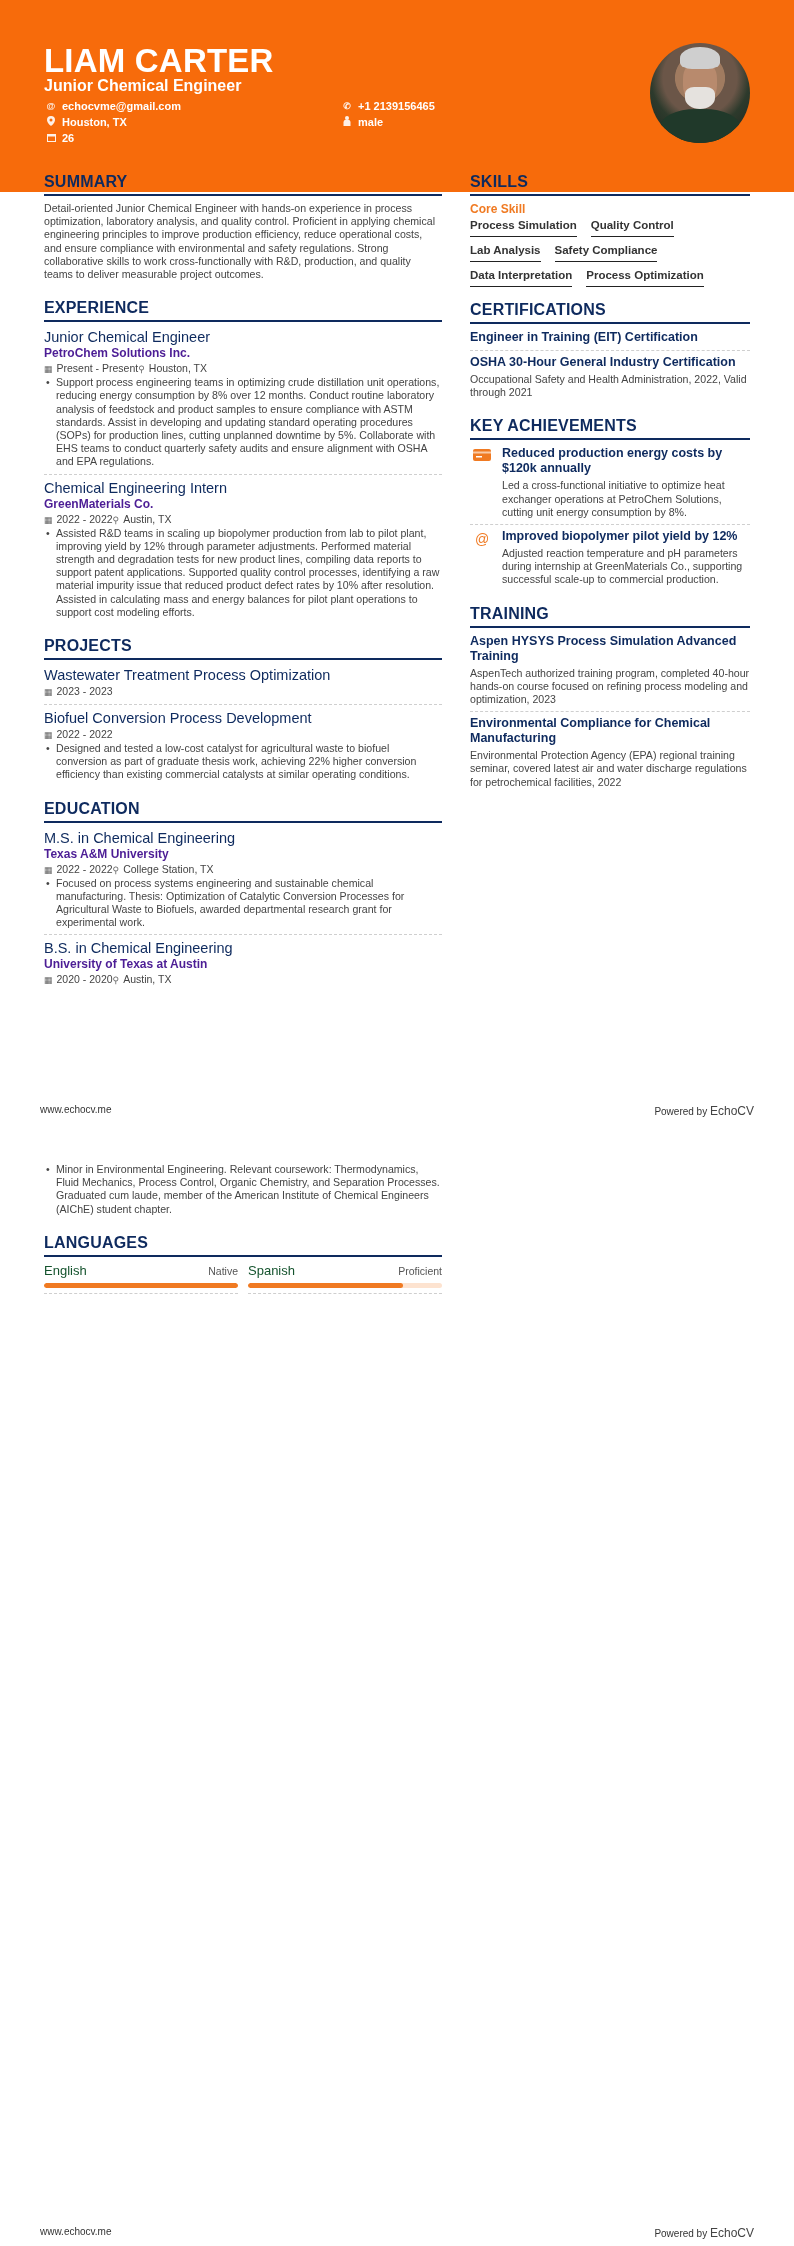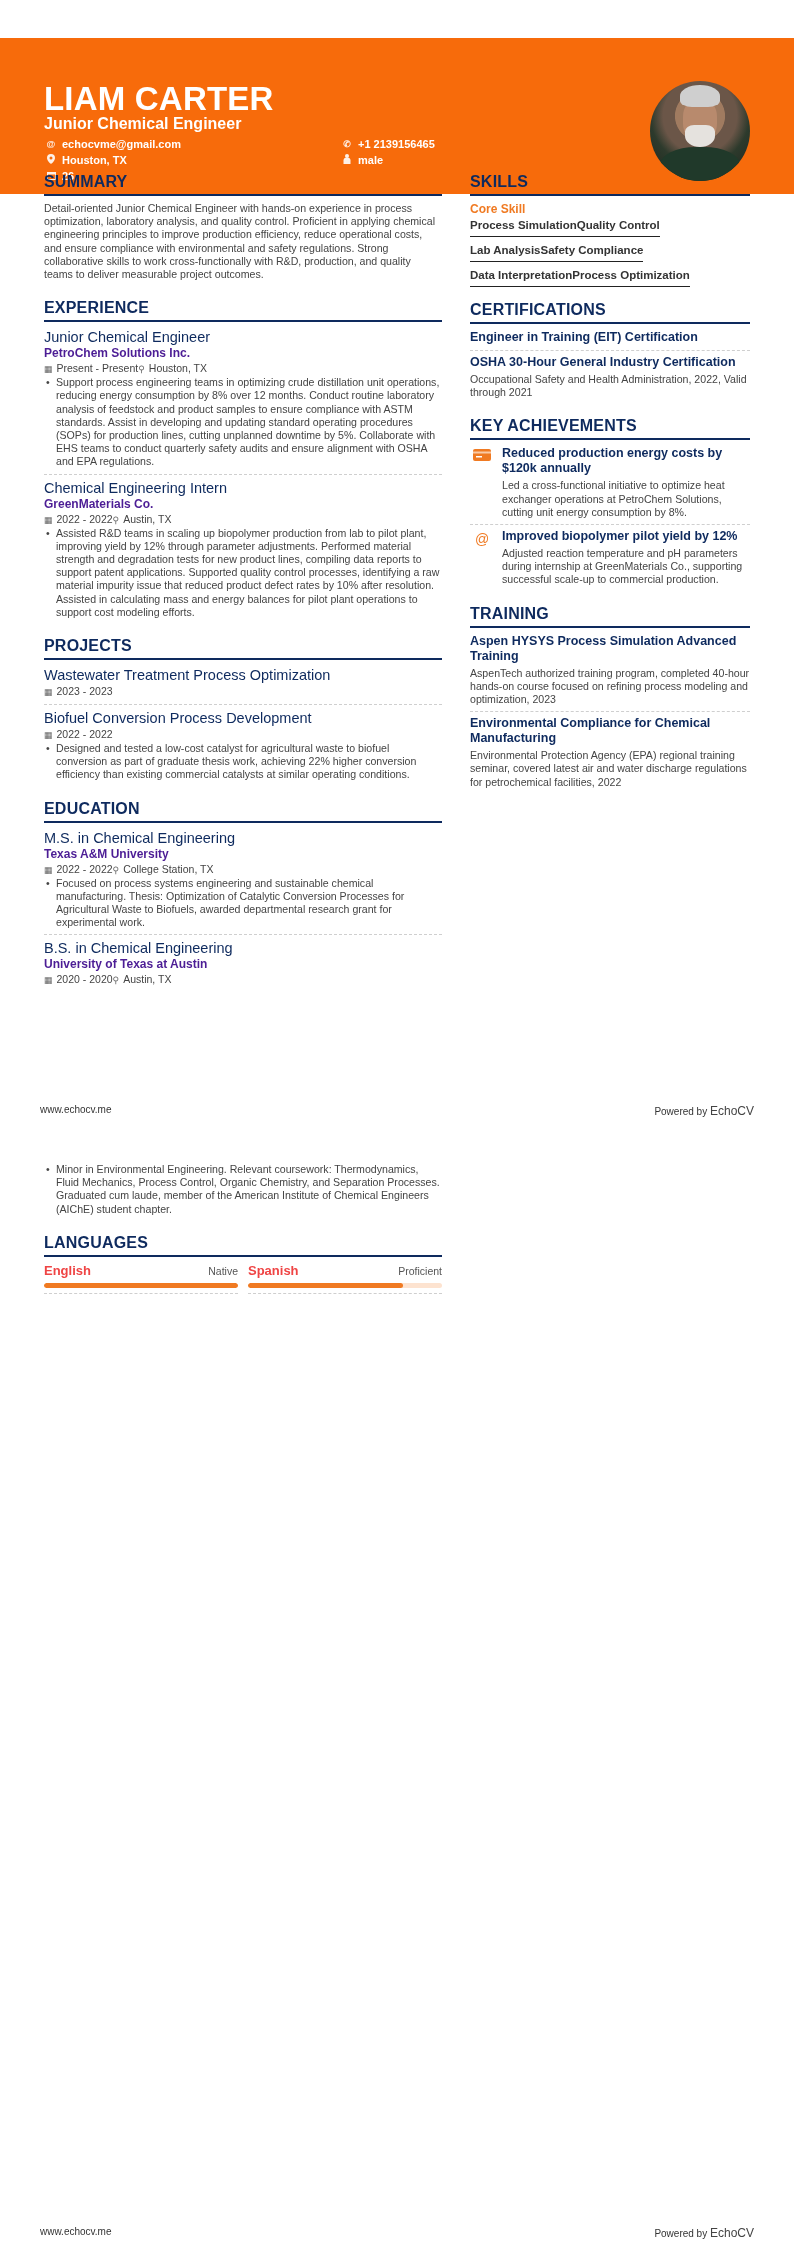--- a/index.html
+++ b/index.html
@@ -1,17 +1,17 @@
 <!DOCTYPE html>
 <html><head>
 <meta charset="utf-8">
 <style>
   * { box-sizing: border-box; margin: 0; padding: 0; }
   body { width: 794px; height: 2246px; background: #ffffff; font-family: "Liberation Sans", sans-serif; color: #333; position: relative; overflow: hidden; }
-  .header { position: absolute; left: 0; top: 0; width: 794px; height: 156px; background: #f76b0b; color: #fff; margin-top: 38px; }
+  .header { position: absolute; left: 0; top: 0; width: 794px; height: 192px; background: #f76b0b; color: #fff; }
   .name { position: absolute; left: 44px; top: 42px; font-size: 33px; font-weight: bold; letter-spacing: 0.2px; }
   .jobtitle { position: absolute; left: 44px; top: 77px; font-size: 16px; font-weight: bold; }
   .contact { position: absolute; font-size: 11px; font-weight: bold; display: flex; align-items: center; gap: 6px; }
   .contact .ic { width: 10px; text-align: center; font-size: 9px; opacity: 0.9; }
   .avatar { position: absolute; left: 650px; top: 43px; width: 100px; height: 100px; border-radius: 50%; overflow: hidden; background: radial-gradient(circle at 50% 35%, #c9c3bd 0 14%, #a07b60 15% 30%, #6b5648 31% 45%, #2d3a2c 60%, #1c241d 100%); }
   .avatar .hair { position: absolute; left: 30px; top: 4px; width: 40px; height: 22px; background: #cfcfcf; border-radius: 50% 50% 30% 30%; }
   .avatar .face { position: absolute; left: 33px; top: 18px; width: 34px; height: 44px; background: #b88a6d; border-radius: 40% 40% 45% 45%; }
   .avatar .beard { position: absolute; left: 35px; top: 44px; width: 30px; height: 22px; background: #e5e2de; border-radius: 30% 30% 50% 50%; }
   .avatar .jacket { position: absolute; left: 10px; top: 66px; width: 80px; height: 40px; background: #20392a; border-radius: 45% 45% 0 0; }
   .col-left { position: absolute; left: 44px; width: 398px; }
@@ -19,32 +19,32 @@
   .sec-title { font-size: 16px; font-weight: bold; color: #0e2a5e; padding-bottom: 3px; border-bottom: 2.5px solid #0e2a5e; margin-bottom: 6px; letter-spacing: 0.2px; }
   .para { font-size: 10.6px; line-height: 13.2px; color: #444; }
   .item-title { font-size: 14.5px; color: #0e2a5e; line-height: 18px; }
   .org { font-size: 12px; font-weight: bold; color: #4c1d95; line-height: 15px; }
   .meta { font-size: 10.5px; color: #444; display: flex; line-height: 14px; }
   .meta span .ic { font-size: 9px; color: #666; margin-right: 4px; }
   .bullet { position: relative; padding-left: 12px; font-size: 10.6px; line-height: 13.2px; color: #444; }
   .bullet::before { content: "•"; position: absolute; left: 2px; top: 0; }
   .dash { border-bottom: 1px dashed #cfcfcf; margin: 5px 0 4px 0; }
   .skill-head { font-size: 12px; font-weight: bold; color: #f07a22; margin-bottom: 3px; }
-  .skill-row { display: flex; margin-bottom: 7px; }
+  .skill-row { display: flex; gap: 14px; margin-bottom: 7px; }
   .skill { font-size: 11.5px; font-weight: bold; color: #333; padding-bottom: 5px; border-bottom: 1.5px solid #222; }
   .r-title { font-size: 12.5px; font-weight: bold; color: #0e2a5e; line-height: 15px; }
   .r-desc { font-size: 10.6px; color: #444; line-height: 13.2px; margin-top: 3px; }
   .ach { display: flex; gap: 8px; }
   .ach .aic { width: 24px; flex: 0 0 24px; color: #f07a22; font-size: 14px; padding-top: 2px; text-align: center; }
   .footer { position: absolute; left: 40px; width: 714px; display: flex; justify-content: space-between; font-size: 10px; color: #333; }
   .footer .brand { font-size: 12px; color: #444; }
   .lang-row { display: flex; gap: 10px; }
   .lang { flex: 1; }
   .lang-top { display: flex; justify-content: space-between; align-items: baseline; }
-  .lang-name { font-size: 13px; font-weight: bold; color: #ef4444; }
+  .lang-name { font-size: 13px; font-weight: normal; color: #14532d; }
   .lang-level { font-size: 10.5px; color: #555; }
   .bar { height: 5px; border-radius: 3px; background: #fde3d0; margin-top: 5px; overflow: hidden; }
   .bar .fill { height: 100%; background: #f07a22; border-radius: 3px; }
 </style>
 </head>
 <body>
 
 <div class="header">
   <div class="name">LIAM CARTER</div>
   <div class="jobtitle">Junior Chemical Engineer</div>

